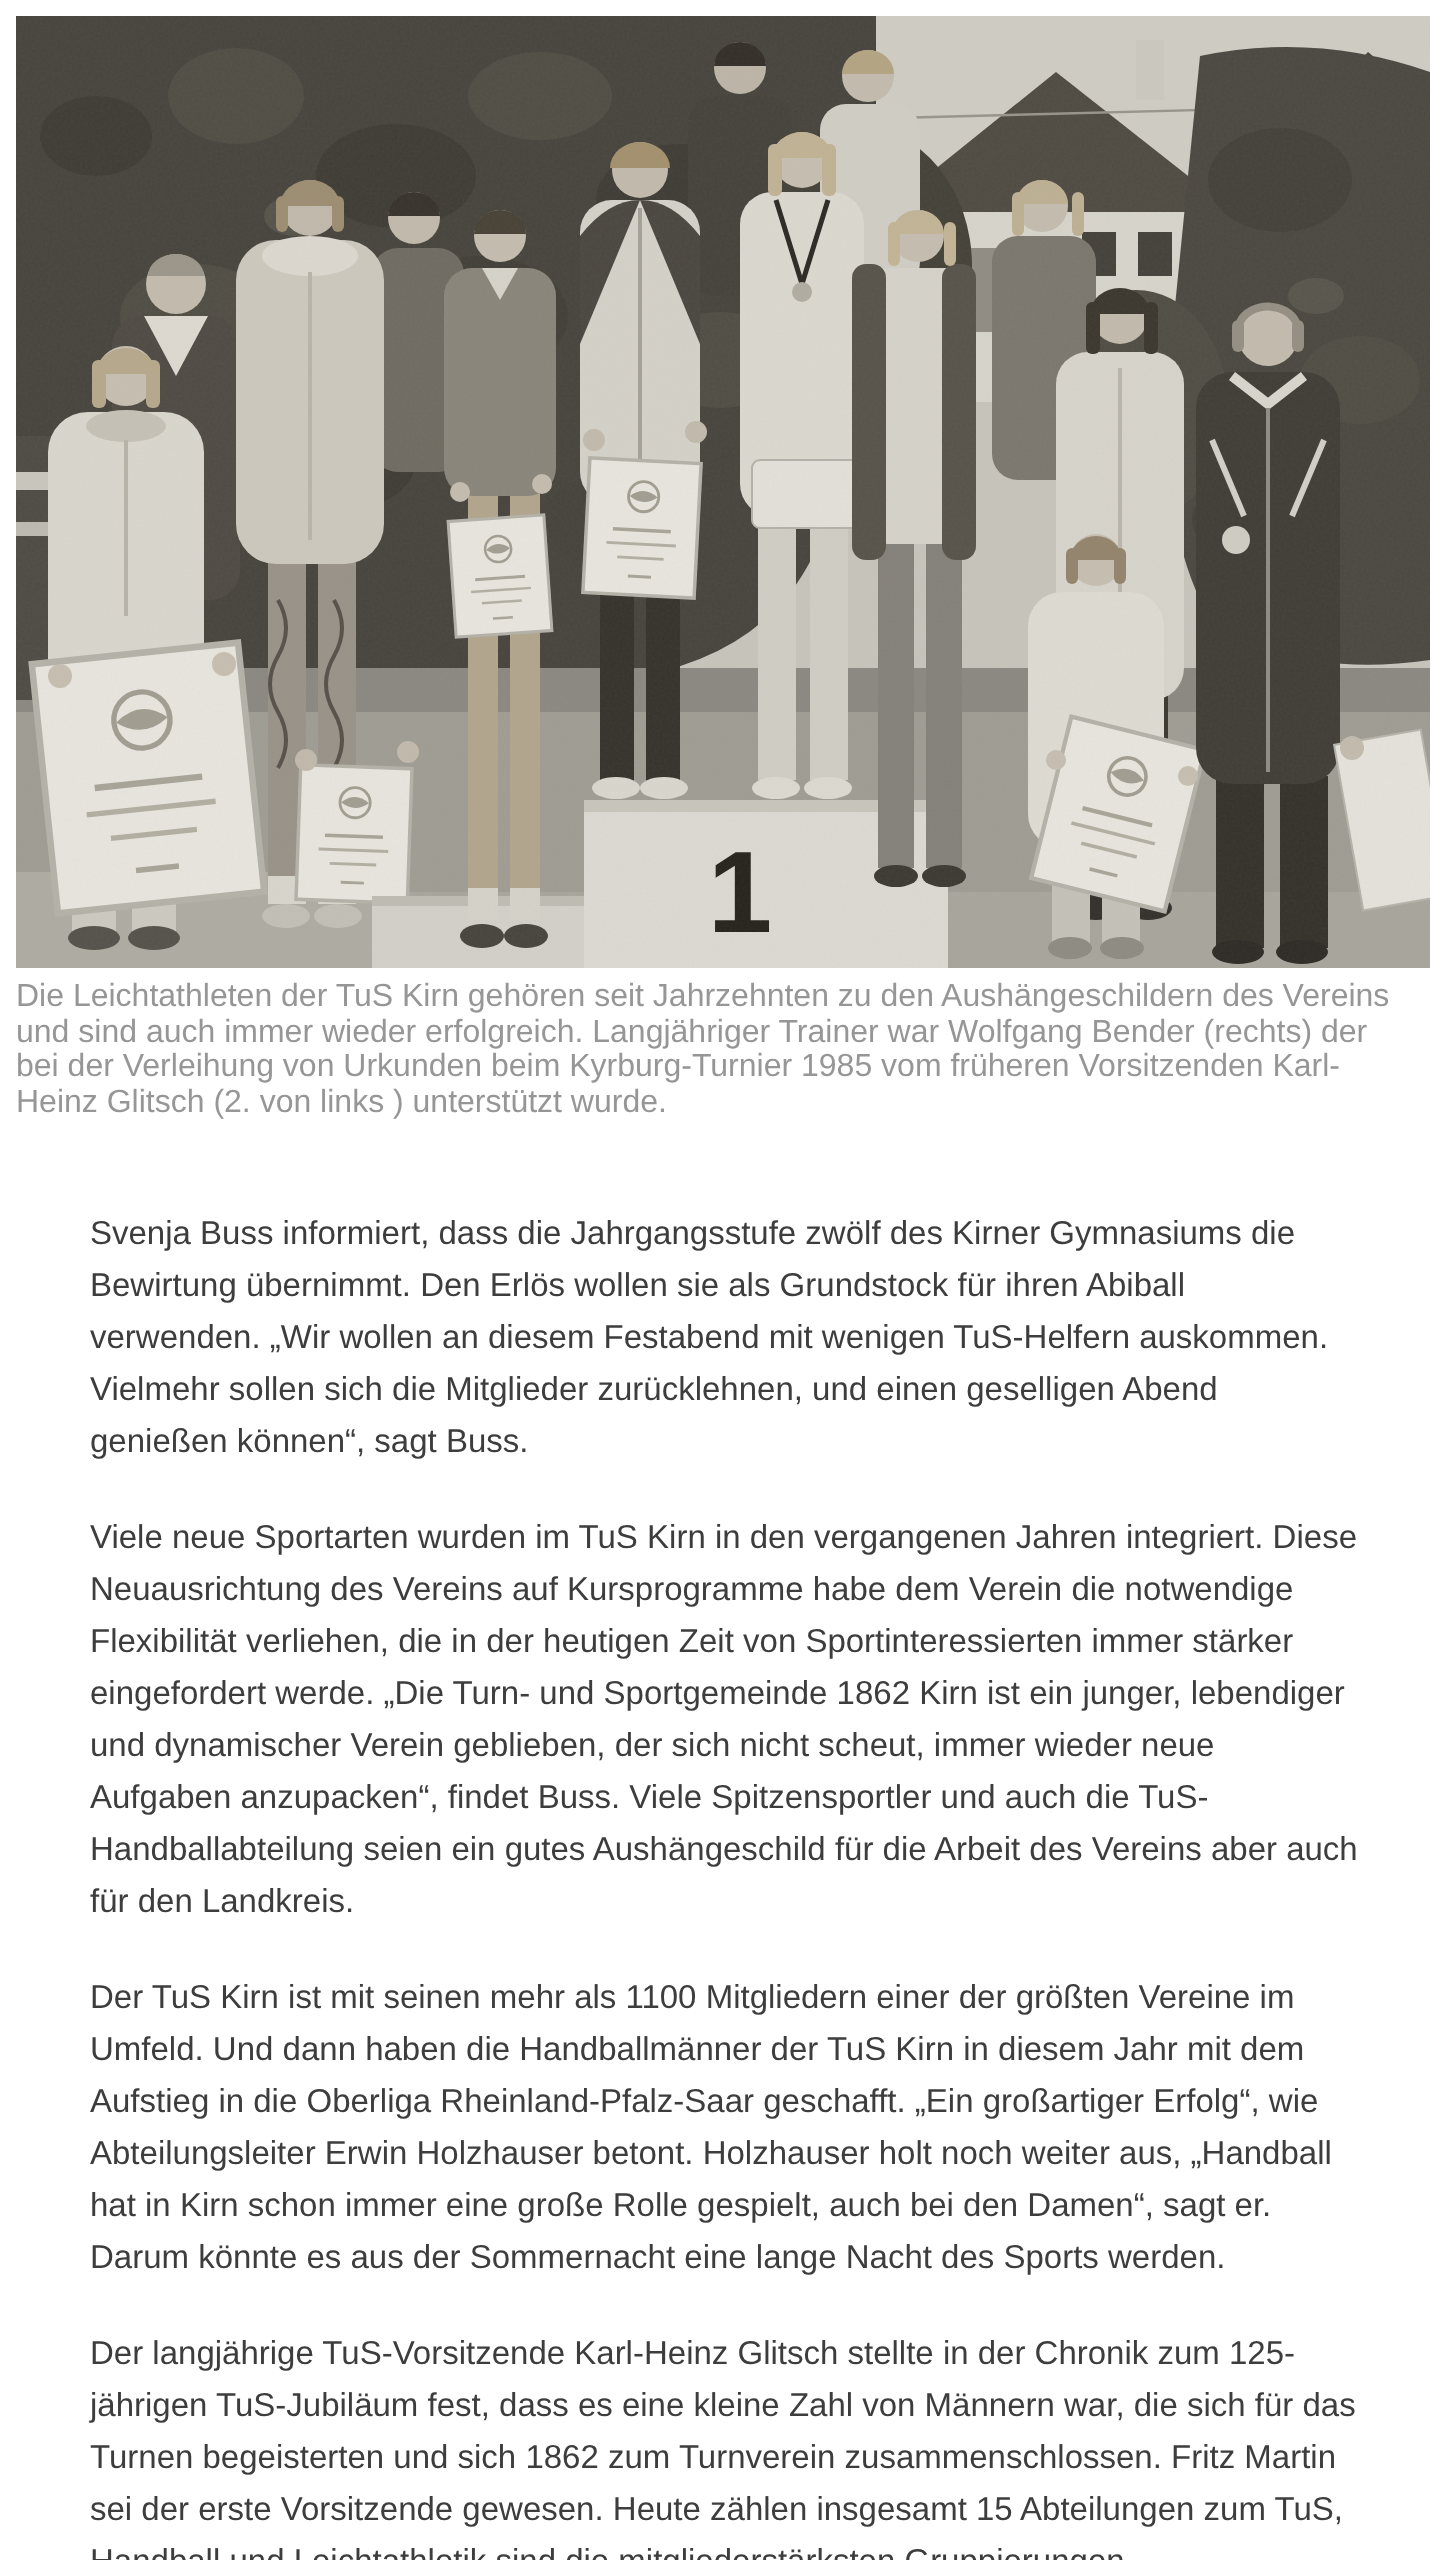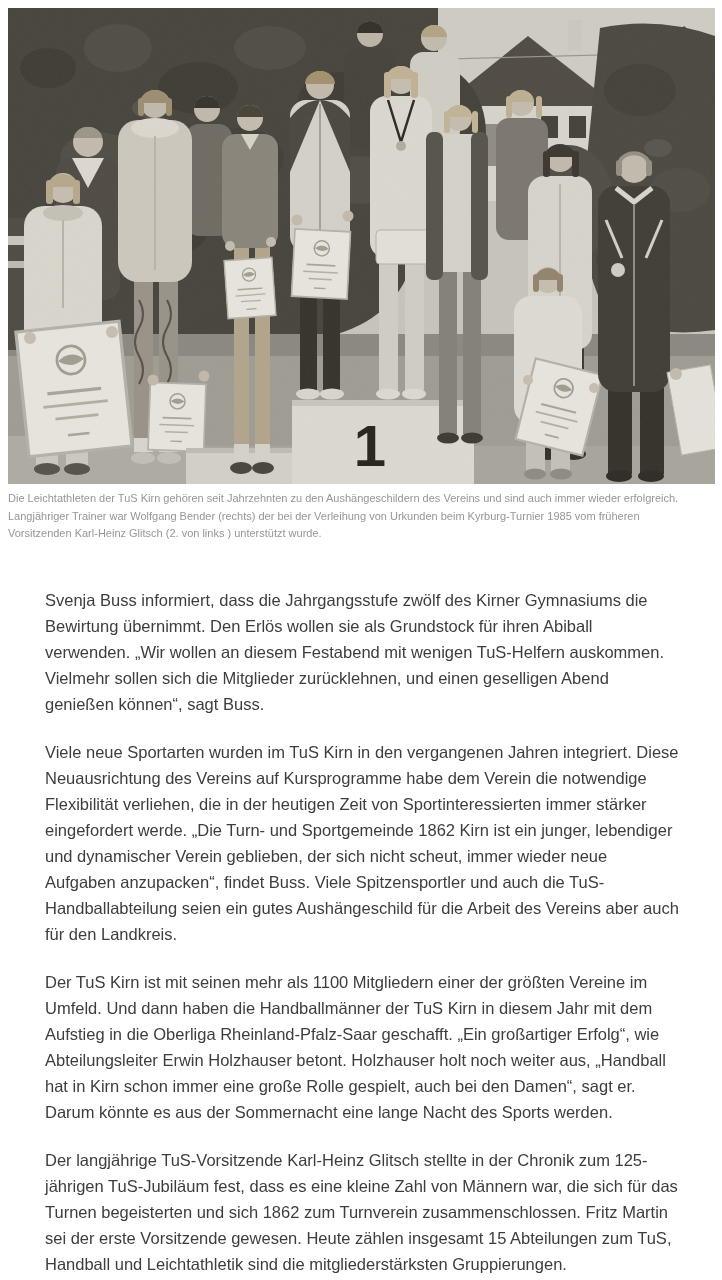--- a/index.html
+++ b/index.html
@@ -8,21 +8,21 @@
     width:722px; height:1280px;
     background:#ffffff;
     overflow:hidden;
     font-family:"Liberation Sans", sans-serif;
   }
   figure.photo-figure { margin:0; padding:8px 7px 0 8px; }
   svg.photo { display:block; width:707px; height:476px; }
   figcaption.caption {
     width:690px;
     margin-top:6px;
-    font-size:11px;
+    font-size:16px;
     line-height:17.5px;
     color:#969696;
   }
   main.body-text { margin:44px 0 0 45px; }
   main.body-text p {
     width:635px;
     margin:0 0 22px 0;
     font-size:16.5px;
     line-height:26px;
     color:#3d3d3d;

